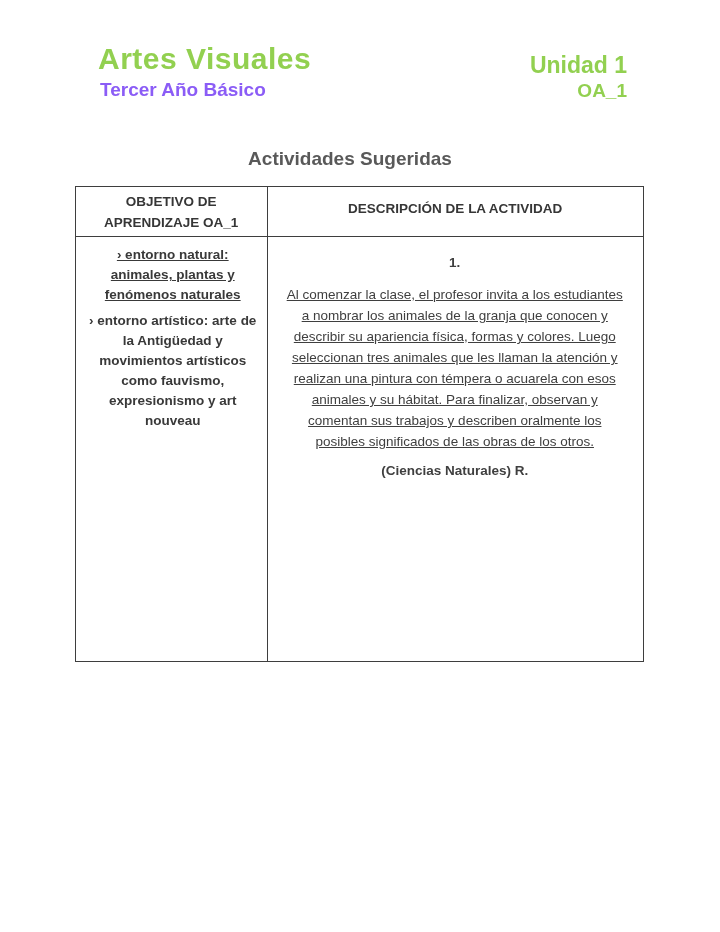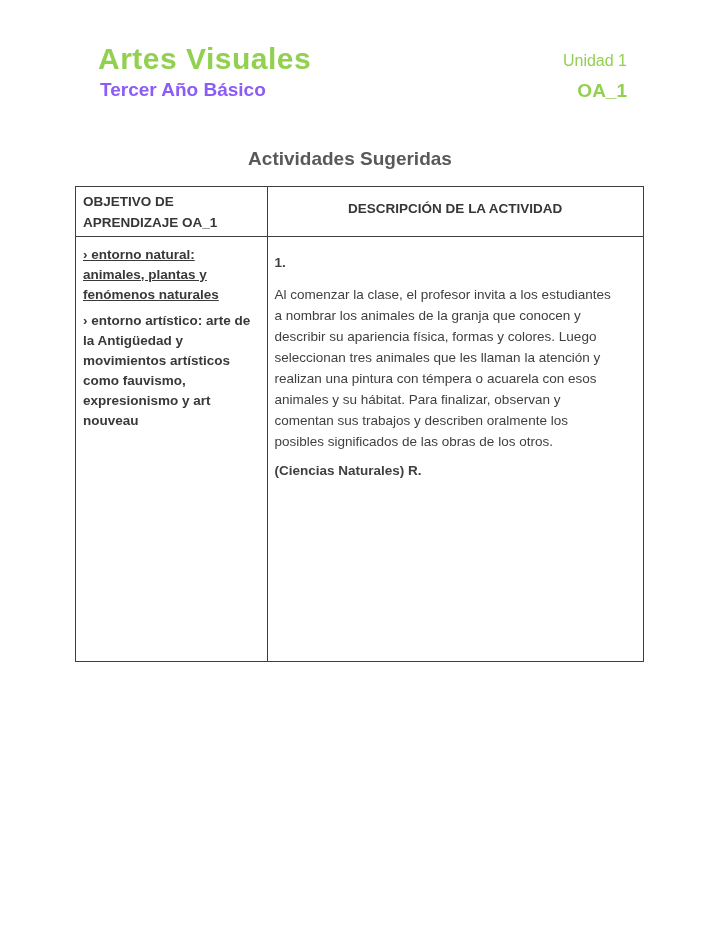--- a/index.html
+++ b/index.html
@@ -14,58 +14,58 @@
     position:absolute; left:98px; top:42px;
     font-size:30px; font-weight:700; letter-spacing:0.5px;
     color:var(--accent-green, #92d050);
   }
   .doc-subtitle {
     position:absolute; left:100px; top:79px;
     font-size:19px; font-weight:700; color:#8b5cf6;
   }
   .unit-label {
     position:absolute; right:93px; top:52px; text-align:right;
-    font-size:16px; font-weight:400; color:var(--accent-green, #92d050);
+    font-size:23px; font-weight:700; color:var(--accent-green, #92d050);
   }
   .oa-label {
     position:absolute; right:93px; top:80px; text-align:right;
     font-size:19px; font-weight:700; color:var(--accent-green, #92d050);
   }
   .section-title {
     position:absolute; left:0; top:148px; width:700px; text-align:center;
     font-size:19px; font-weight:700; color:var(--section-title-gray, #595959);
   }
   .activities-table {
     position:absolute; left:75px; top:186px; width:569px;
     border:1.5px solid #3e3e3e;
     display:flex; flex-direction:column;
     font-size:13.5px;
   }
   .t-row { display:flex; }
   .t-row.header { border-bottom:1.5px solid #3e3e3e; min-height:44px; }
   .t-row.tbody { height:424px; }
-  .cell { padding:3px 7px; }
+  .cell { padding:3px 7px;text-align:center; }
   .cell.left { width:191.5px; flex:none; border-right:1.5px solid #3e3e3e; }
   .cell.right { flex:1;margin-top:7px; }
   .th {
     font-weight:700; color:#363636; line-height:21px;
     white-space:pre-line; padding-top:4px;
   }
   .th.center { text-align:center; }
   .cell p { white-space:pre-line; }
   .objective-cell { padding-top:8px; padding-right:4px; }
   .objective-cell p {
     font-weight:700; line-height:20px; margin-bottom:6px; color:#393939;
   }
   .objective-cell p.u { text-decoration:underline; }
   .activity-cell { padding-top:8px; padding-right:8px; }
   .activity-cell p { line-height:21px; color:#3f3f3f; }
   .activity-heading { font-weight:700; margin-bottom:9px; }
   .activity-number { font-weight:700; margin-bottom:11px; }
-  .activity-desc { margin-bottom:8px; }
+  .activity-desc { margin-bottom:8px;text-decoration:underline; }
   .activity-tag { color:var(--accent-green, #92d050); font-weight:700; }
 </style>
 </head>
 <body>
 
 <div class="doc-title">Artes Visuales</div>
 <div class="doc-subtitle">Tercer Año Básico</div>
 <div class="unit-label">Unidad 1</div>
 <div class="oa-label">OA_1</div>
 <div class="section-title">Actividades Sugeridas</div>

